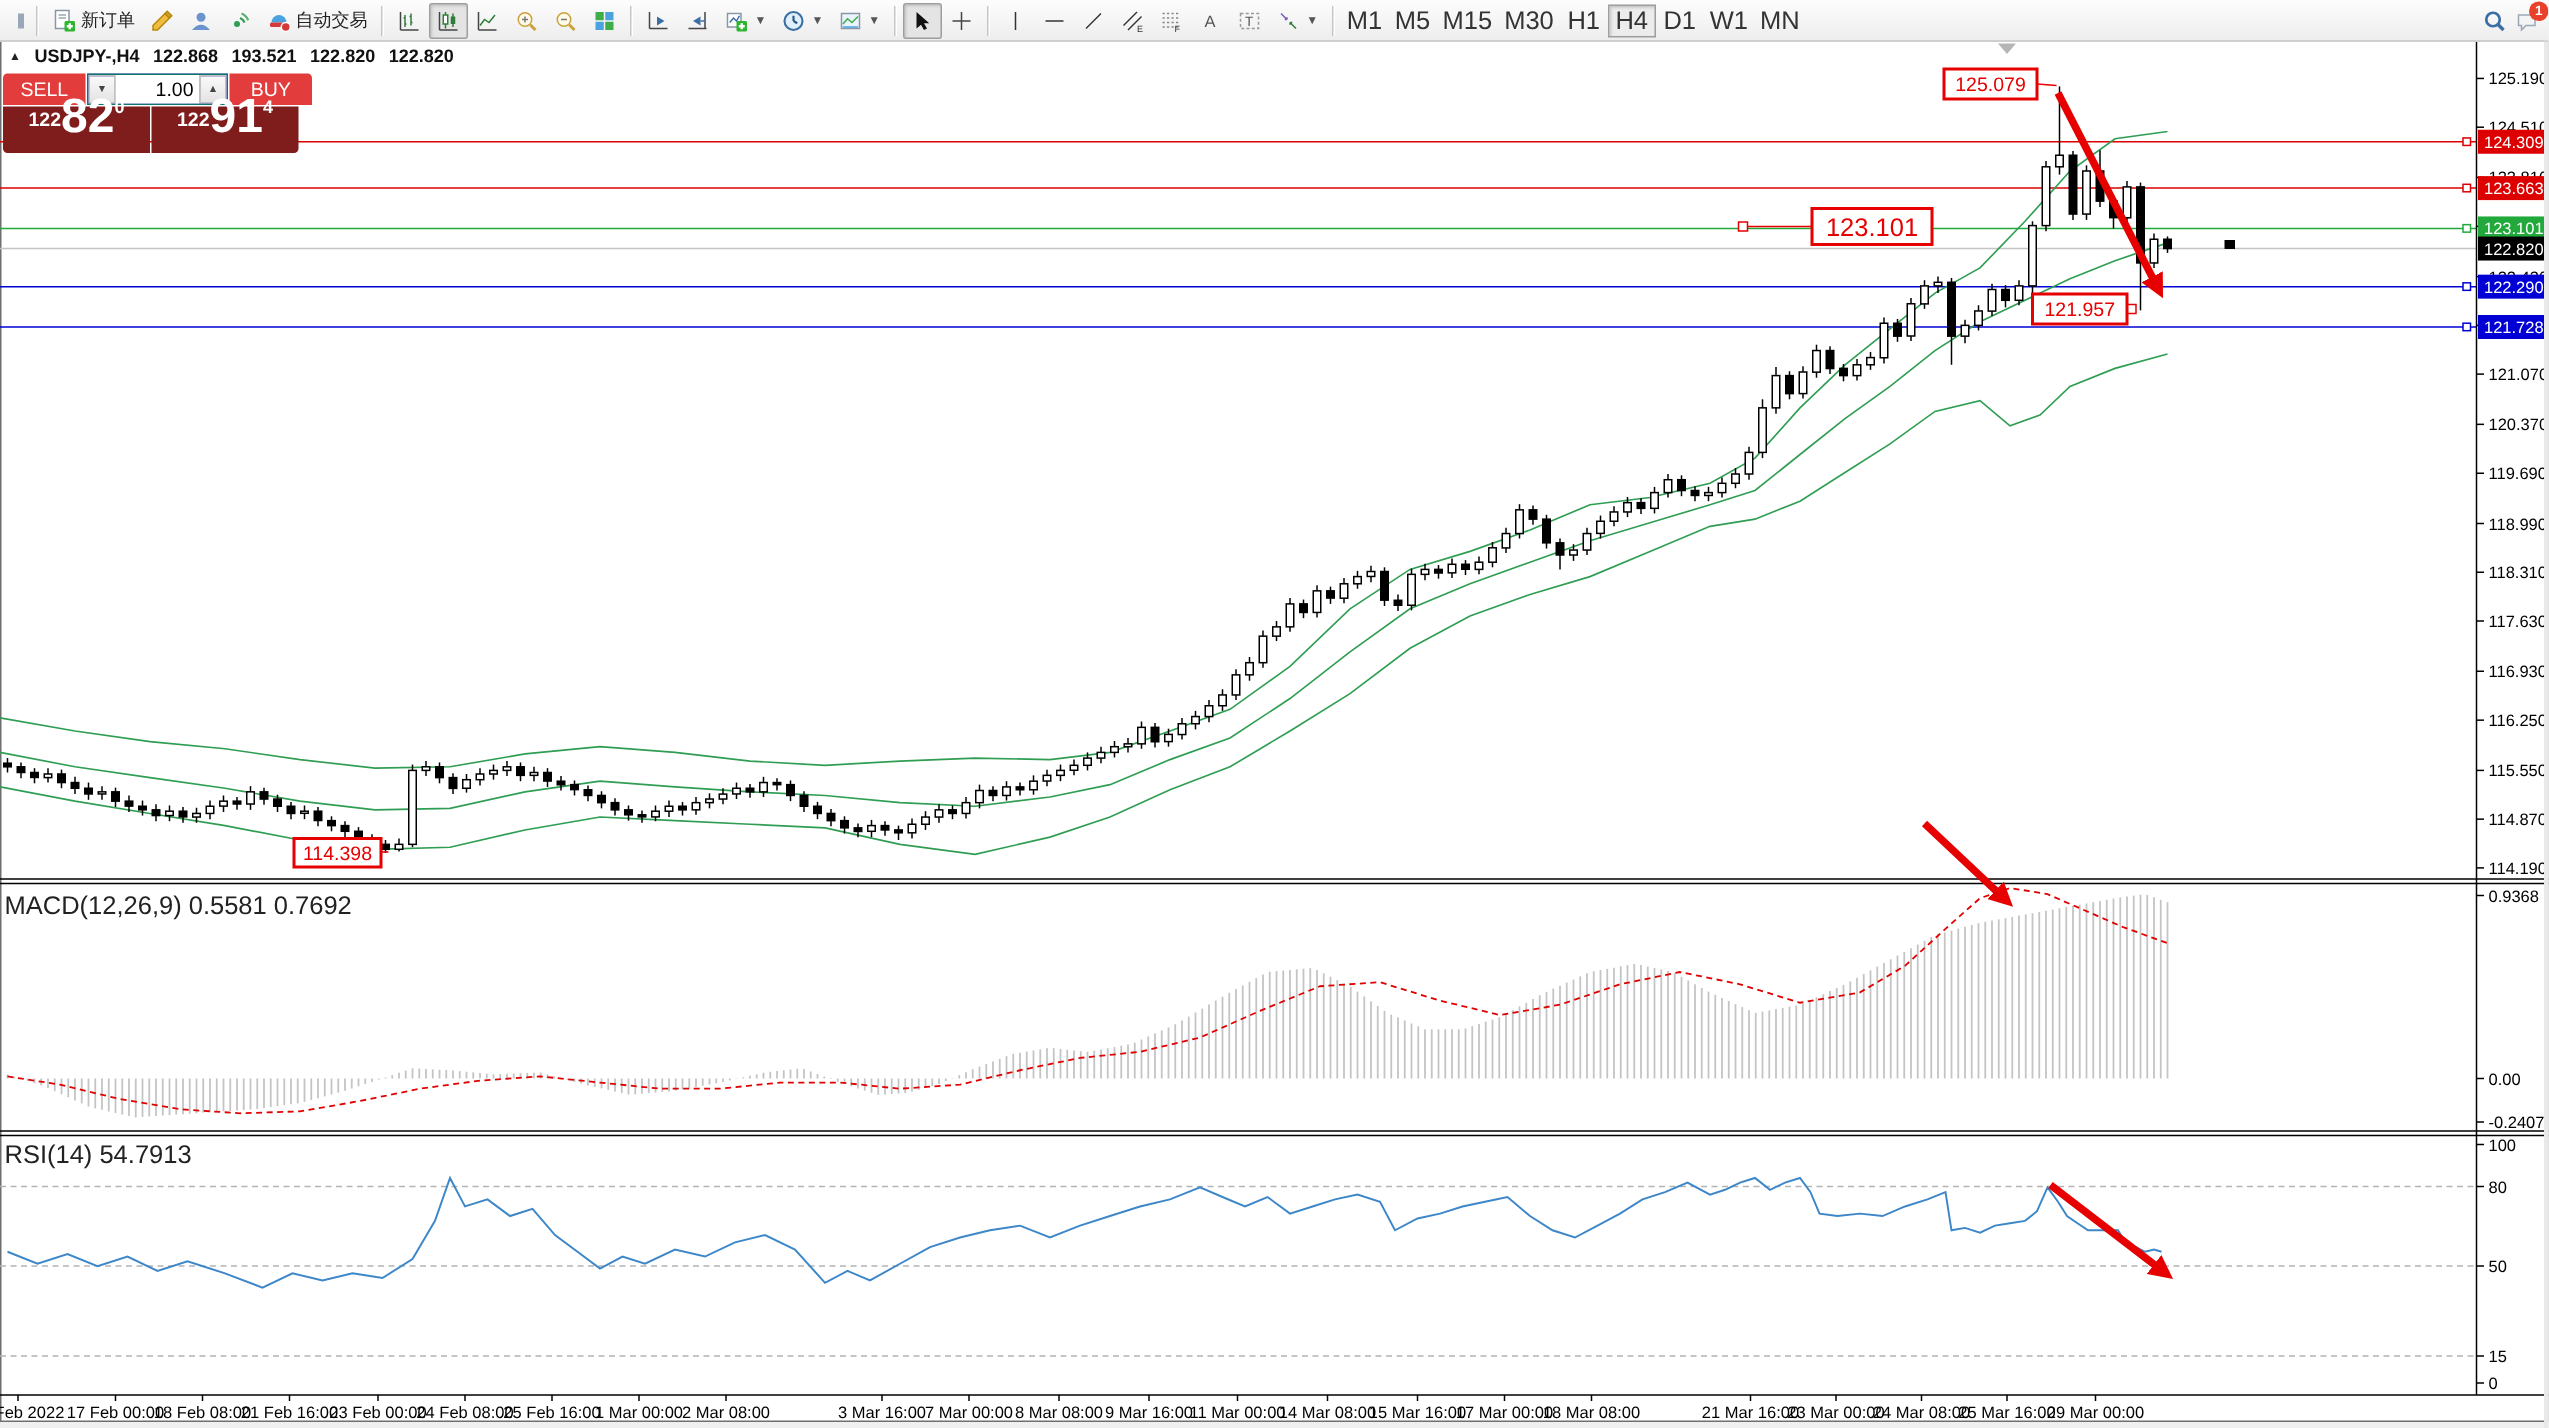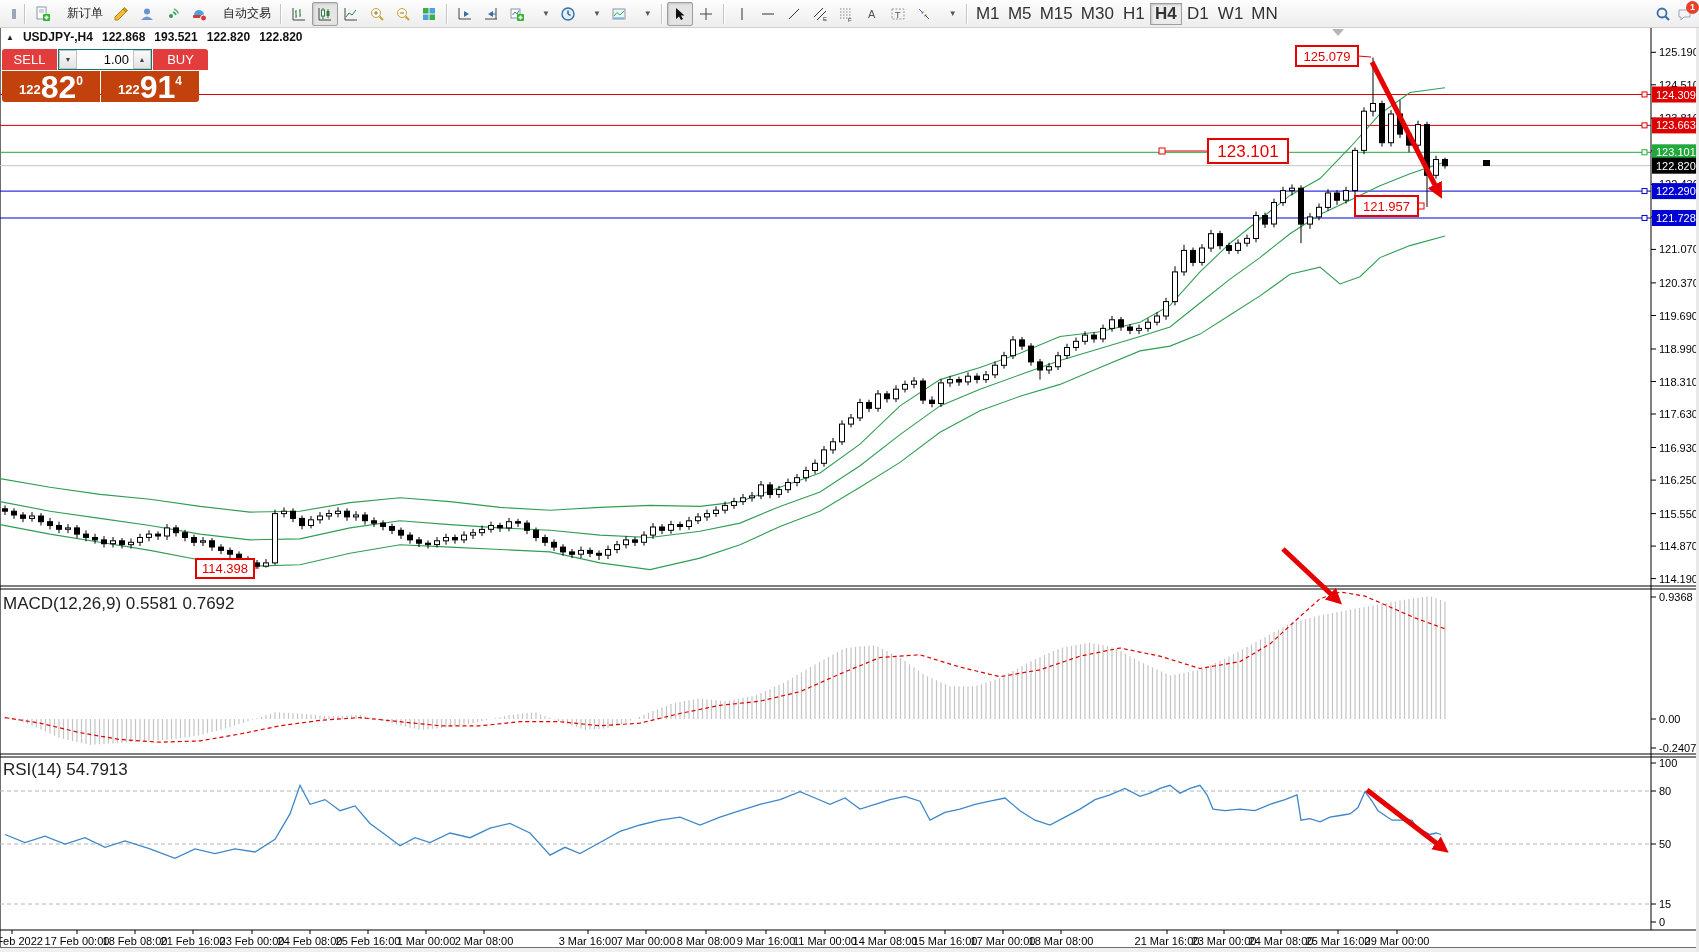--- a/index.html
+++ b/index.html
@@ -1,45 +1,45 @@
 <!DOCTYPE html>
 <html><head>
 <meta charset="utf-8">
 <style>
   html,body{margin:0;padding:0;background:#f0f0f0;}
   #app{position:relative;width:1699px;height:952px;background:#f0f0f0;font-family:"Liberation Sans",sans-serif;overflow:hidden;}
   
   #toolbar{position:absolute;left:0;top:0;width:1699px;height:27px;background:linear-gradient(#fdfdfd,#ededed);border-bottom:1px solid #d0d0d0;display:flex;align-items:center;z-index:30;}
   .tb-sep{width:1px;height:20px;background:#c6c6c6;border-right:1px solid #fff;margin:0 4px;}
-  .tb-btn{height:22px;display:flex;align-items:center;gap:16px;padding:0 4px;border:1px solid transparent;border-radius:2px;font-size:12px;color:#222;}
+  .tb-btn{height:22px;display:flex;align-items:center;gap:3px;padding:0 4px;border:1px solid transparent;border-radius:2px;font-size:12px;color:#222;}
   .tb-btn.pressed{background:#e4e4e4;border:1px solid #9e9e9e;box-shadow:inset 1px 1px 2px rgba(0,0,0,.15);}
   .tb-dd{font-size:8px;color:#555;margin-left:1px;}
   .tf-btn{height:20px;min-width:24px;display:flex;align-items:center;justify-content:center;font-size:17px;color:#333;padding:0 3px;border:1px solid transparent;}
-  .tf-btn.pressed{background:#ececec;border:1px solid #9e9e9e;box-shadow:inset 1px 1px 2px rgba(0,0,0,.18);font-weight:bold;}
+  .tf-btn.pressed{background:#ececec;border:1px solid #9e9e9e;box-shadow:inset 1px 1px 2px rgba(0,0,0,.18);}
   .tb-right{margin-left:auto;display:flex;align-items:center;gap:6px;padding-right:6px;}
   .badge{position:absolute;top:-5px;right:-6px;background:#e8402a;color:#fff;border-radius:50%;width:13px;height:13px;font-size:9px;display:flex;align-items:center;justify-content:center;font-weight:bold;}
   
   #chart-svg{position:absolute;left:0;top:0;z-index:1;}
   svg{font-family:"Liberation Sans",sans-serif;}
   
   #quote{position:absolute;left:6px;top:30px;font-size:12px;font-weight:bold;color:#111;z-index:6;display:flex;gap:9px;align-items:center;}
   #quote .tri{font-size:8px;color:#222;}
   
   .ind-label{position:absolute;left:3px;font-size:17px;color:#222;z-index:6;}
   
   #oc{position:absolute;left:2px;top:49px;width:197px;z-index:10;}
   #oc .row1{display:flex;height:21px;gap:1px;}
   .oc-btn{flex:0 0 55px;background:#e23c3c;color:#fff;font-size:13px;display:flex;align-items:center;justify-content:center;cursor:pointer;}
   .oc-sell{border-radius:3px 0 0 0;}
   .oc-buy{border-radius:0 3px 0 0;}
   .oc-vol{flex:1;display:flex;background:#8b5cf6;border:1px solid #0f766e;box-sizing:border-box;}
   .oc-spin{width:16px;background:linear-gradient(#fafafa,#e3e3e3);border:1px solid #c2c2c2;font-size:7px;color:#444;display:flex;align-items:center;justify-content:center;cursor:pointer;}
   .oc-vol input{flex:1;border:0;outline:0;width:50px;font-size:13px;text-align:right;padding-right:4px;font-family:"Liberation Sans",sans-serif;}
   #oc .row2{display:flex;height:31px;gap:1px;margin-top:1px;}
-  .oc-px{flex:1;background:#c2410c;color:#fff;display:flex;align-items:flex-end;justify-content:center;padding-bottom:2px;cursor:pointer;}
+  .oc-px{flex:1;background:#7f1d1d;color:#fff;display:flex;align-items:flex-end;justify-content:center;padding-bottom:12px;cursor:pointer;}
   .oc-px .pre{font-size:13px;font-weight:bold;margin-bottom:3px;}
   .oc-px .big{font-size:32px;font-weight:bold;line-height:26px;}
   .oc-px .sup{font-size:12px;font-weight:bold;margin-bottom:12px;}
   .oc-px.l{border-radius:0 0 0 3px;}
   .oc-px.r{border-radius:0 0 3px 0;}
   
   .pane-sep{position:absolute;left:0;width:1699px;height:6px;cursor:row-resize;z-index:8;}
   .right-strip{position:absolute;right:0;top:27px;width:3px;height:925px;background:#e9e9e9;z-index:7;}
   .icon16{width:16px;height:16px;display:block;}
   .icon14{width:14px;height:14px;display:block;}

